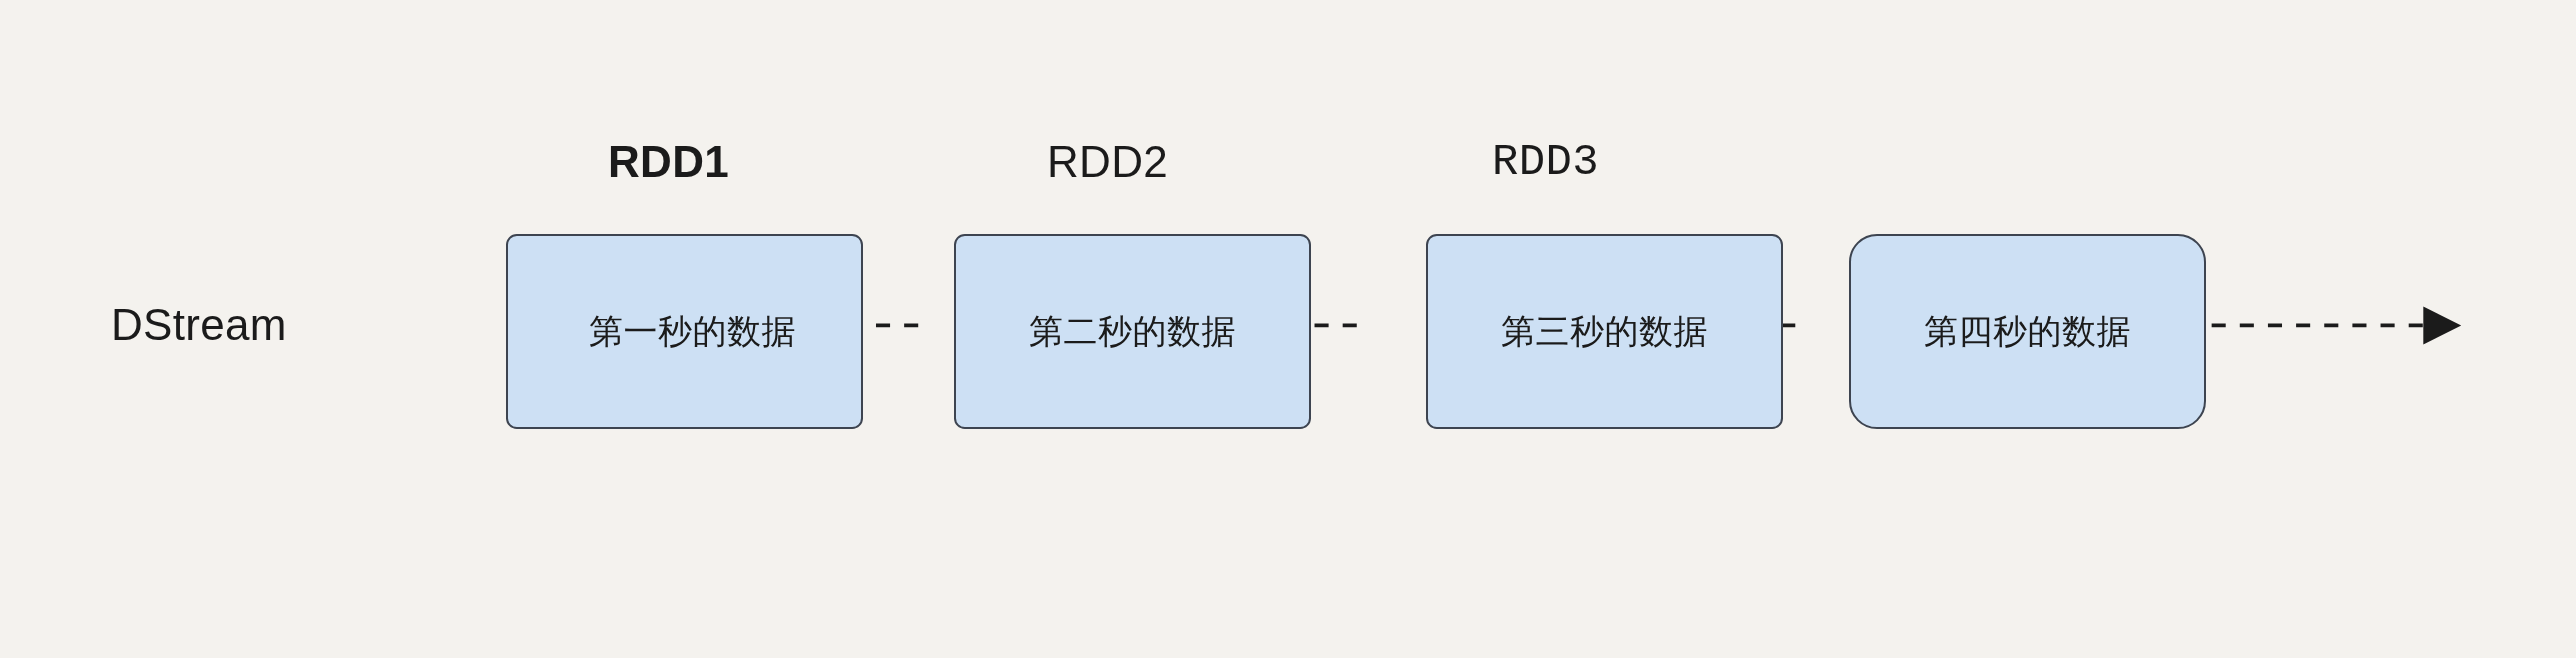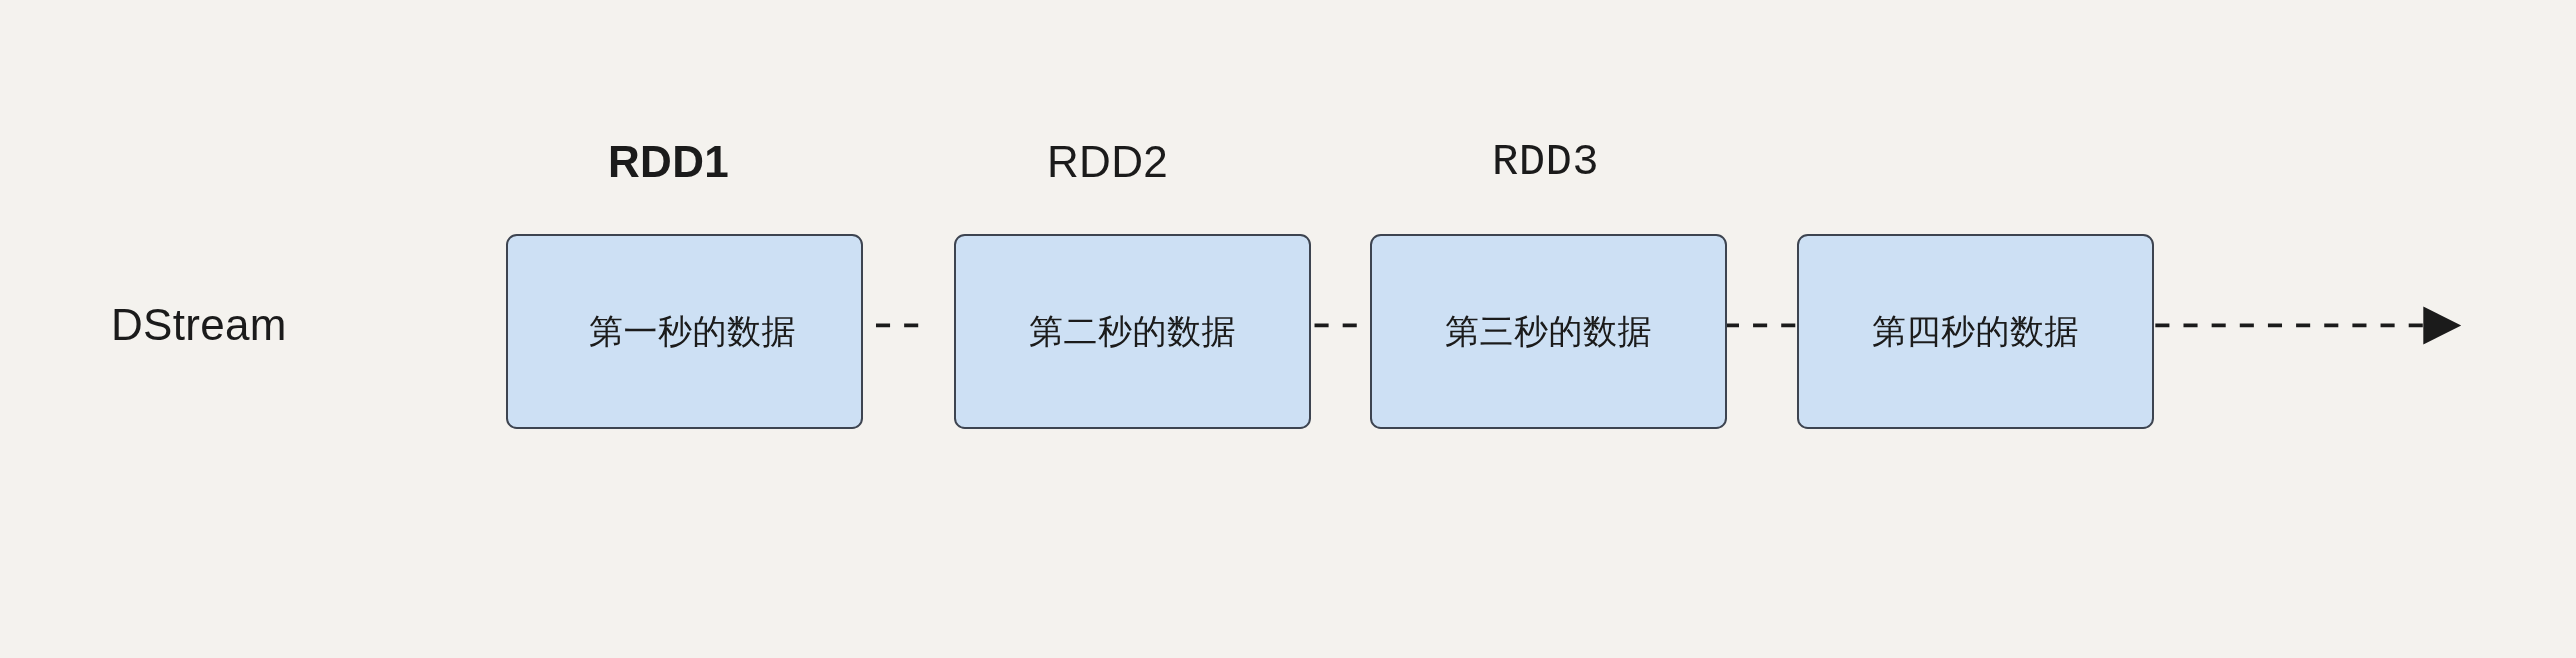--- a/index.html
+++ b/index.html
@@ -96,22 +96,22 @@
   <div class="rdd-label" style="left:1367px;font-family:Liberation Mono, monospace;">RDD3</div>
 
   <div class="rdd-box" style="left:506px;padding-left:16px;">
     <span class="rdd-box-text">第一秒的数据</span>
   </div>
 
   <div class="rdd-box" style="left:929px;margin-left:25px;">
     <span class="rdd-box-text">第二秒的数据</span>
   </div>
 
-  <div class="rdd-box" style="left:1370px;">
+  <div class="rdd-box" style="left:1426px;">
     <span class="rdd-box-text">第三秒的数据</span>
   </div>
 
-  <div class="rdd-box" style="left:1797px;">
+  <div class="rdd-box" style="left:1849px;border-radius:28px;">
     <span class="rdd-box-text">第四秒的数据</span>
   </div>
 
 </div>
 
 
 </body></html>

